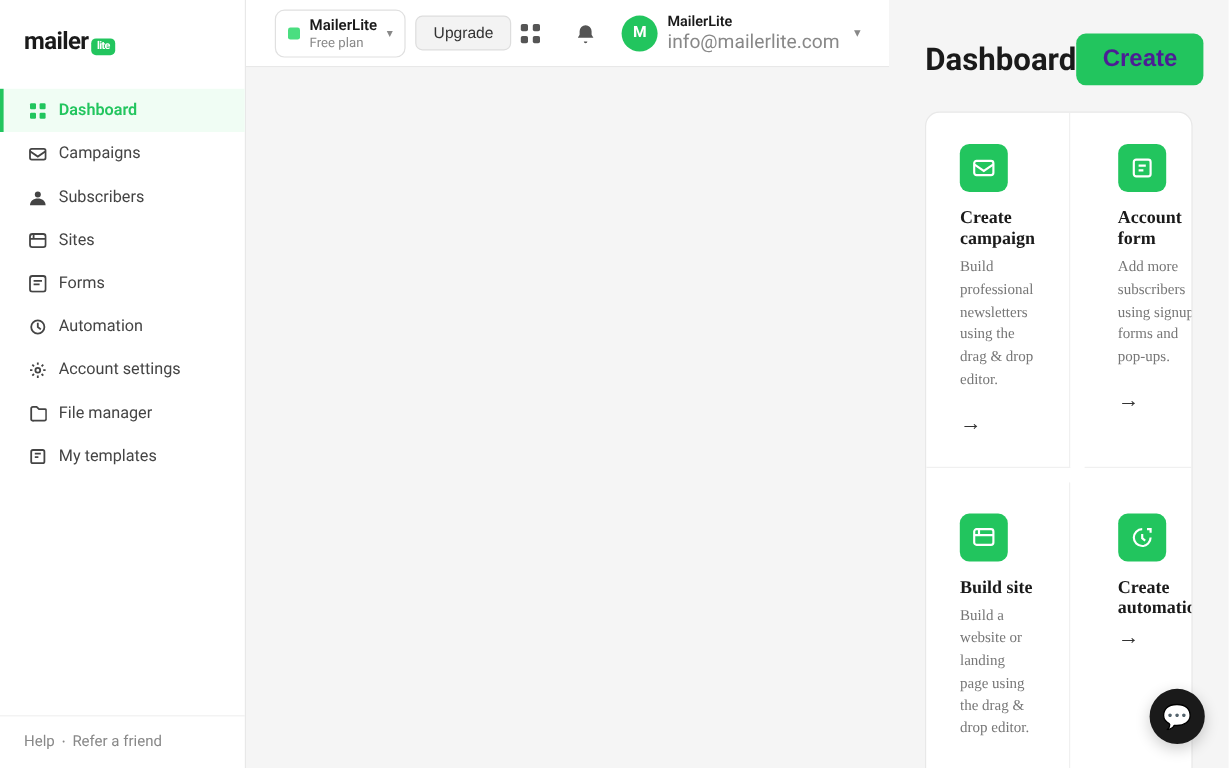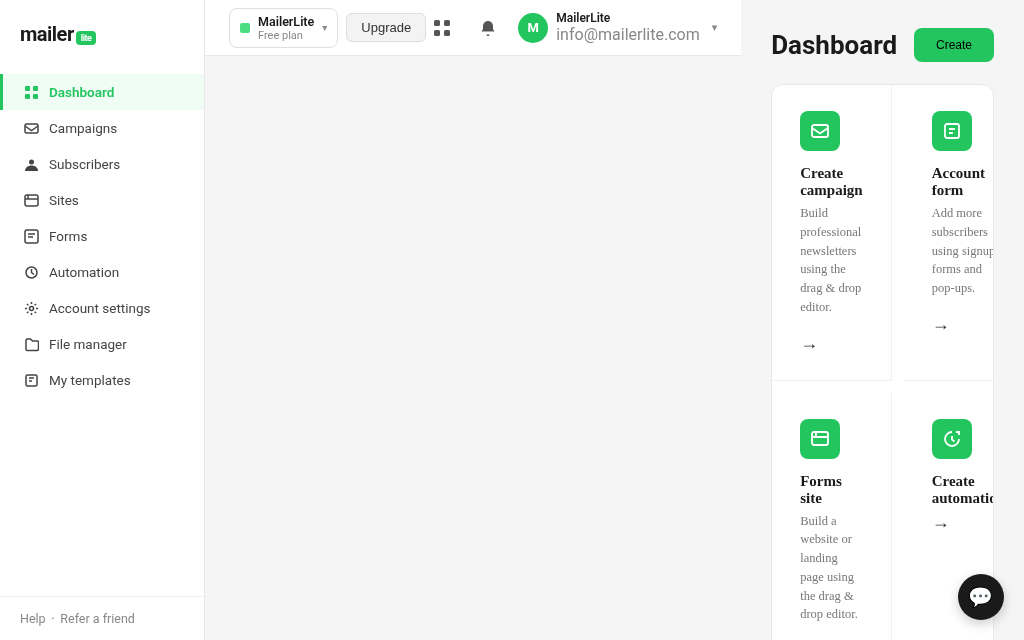--- a/index.html
+++ b/index.html
@@ -174,26 +174,26 @@
       justify-content: space-between;
       margin-bottom: 22px;
     }
     .page-title {
       font-size: 26px;
       font-weight: 700;
       color: #1a1a1a;
     }
     .create-btn {
       background: #22c55e;
-      color: #000000;
+      color: #4c1d95;
       border: none;
       padding: 10px 22px;
       border-radius: 8px;
-      font-size: 12px;
-      font-weight: 400;
+      font-size: 20px;
+      font-weight: 700;
       cursor: pointer;
     }
 
     
     .cards-grid {
       display: grid;
       grid-template-columns: 1fr 1fr;
       gap: 12px;
       background: #fff;
       border-radius: 12px;
@@ -443,21 +443,21 @@
     <div class="card-desc">Add more subscribers using signup forms and pop-ups.</div>
     <div class="card-arrow">→</div>
   </div>
         <div class="card">
     <div class="card-icon">
             <svg width="20" height="20" viewBox="0 0 20 20" fill="none" stroke="#fff" stroke-width="1.8">
               <rect x="2" y="3" width="16" height="13" rx="2"></rect>
               <path d="M2 8h16M6 3v5"></path>
             </svg>
           </div>
-    <div class="card-title">Forms site</div>
+    <div class="card-title">Build site</div>
     <div class="card-desc">Build a website or landing page using the drag &amp; drop editor.</div>
     <div class="card-arrow">→</div>
   </div>
         <div class="card">
     <div class="card-icon">
             <svg width="20" height="20" viewBox="0 0 20 20" fill="none" stroke="#fff" stroke-width="1.8">
               <path d="M10 3a7 7 0 1 0 7 7"></path>
               <path d="M14 3h3v3"></path>
               <path d="M10 7v3.5l2.5 2"></path>
             </svg>

